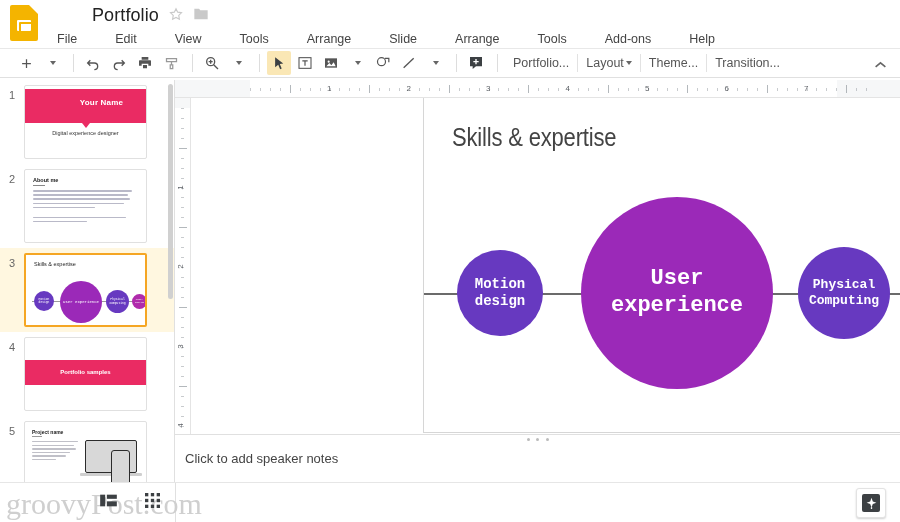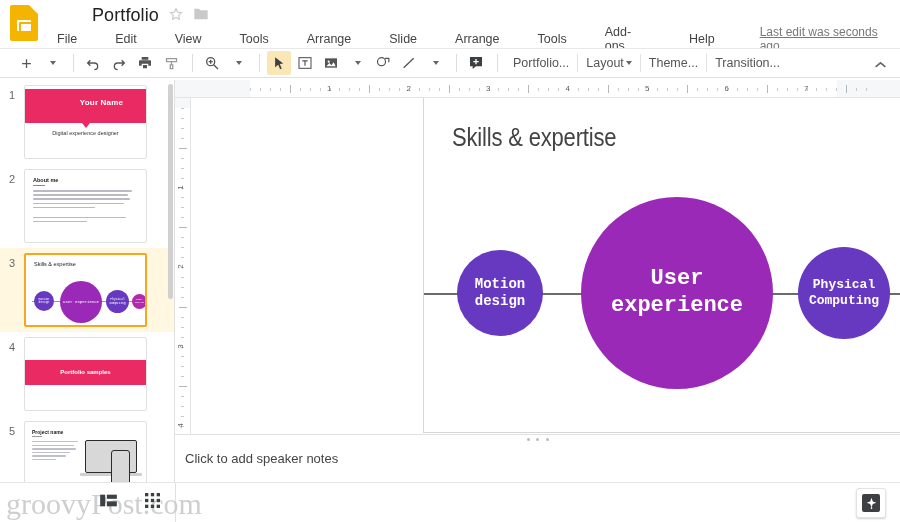--- a/index.html
+++ b/index.html
@@ -196,21 +196,20 @@
       <span class="menu-item">File</span>
       <span class="menu-item">Edit</span>
       <span class="menu-item">View</span>
       <span class="menu-item">Tools</span>
       <span class="menu-item">Arrange</span>
       <span class="menu-item">Slide</span>
       <span class="menu-item">Arrange</span>
       <span class="menu-item">Tools</span>
       <span class="menu-item">Add-ons</span>
       <span class="menu-item">Help</span>
-      <span id="last-edit">Last edit was seconds ago</span>
     </div>
   </div>
 </div>
 
 <div id="toolbar">
   <div class="tb">
     <svg width="15" height="15" viewBox="0 0 24 24">
         <path fill="#555" d="M11 5h2v6h6v2h-6v6h-2v-6H5v-2h6z"></path>
       </svg>
   </div>

